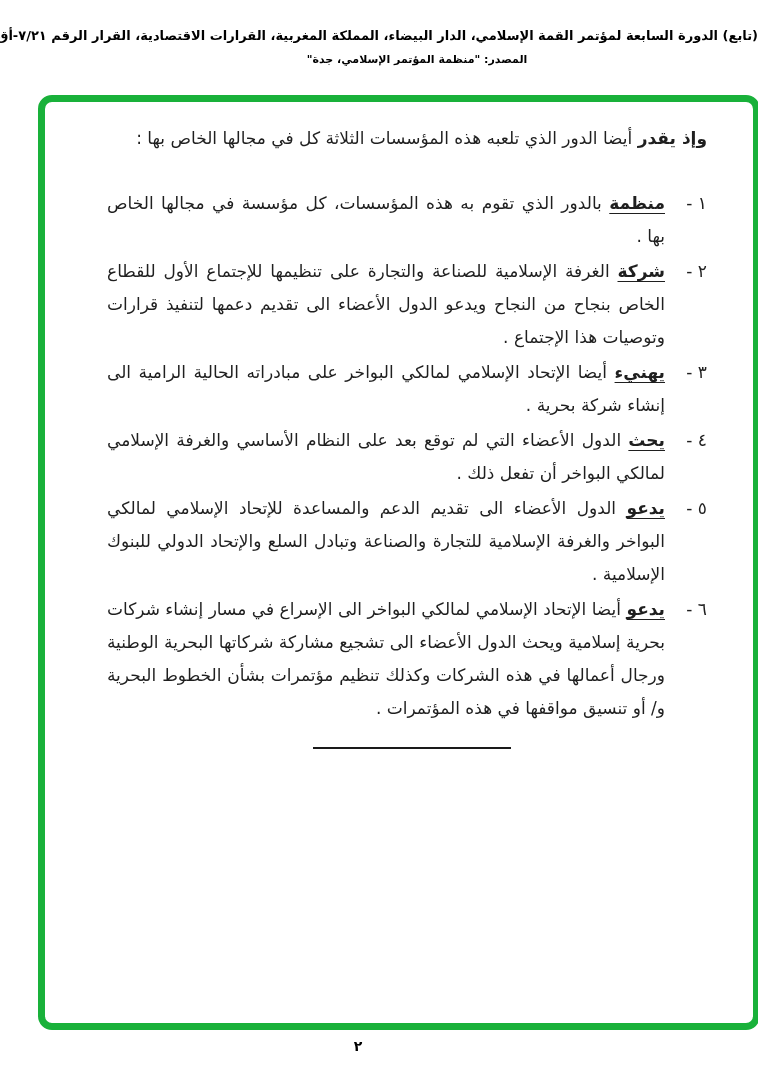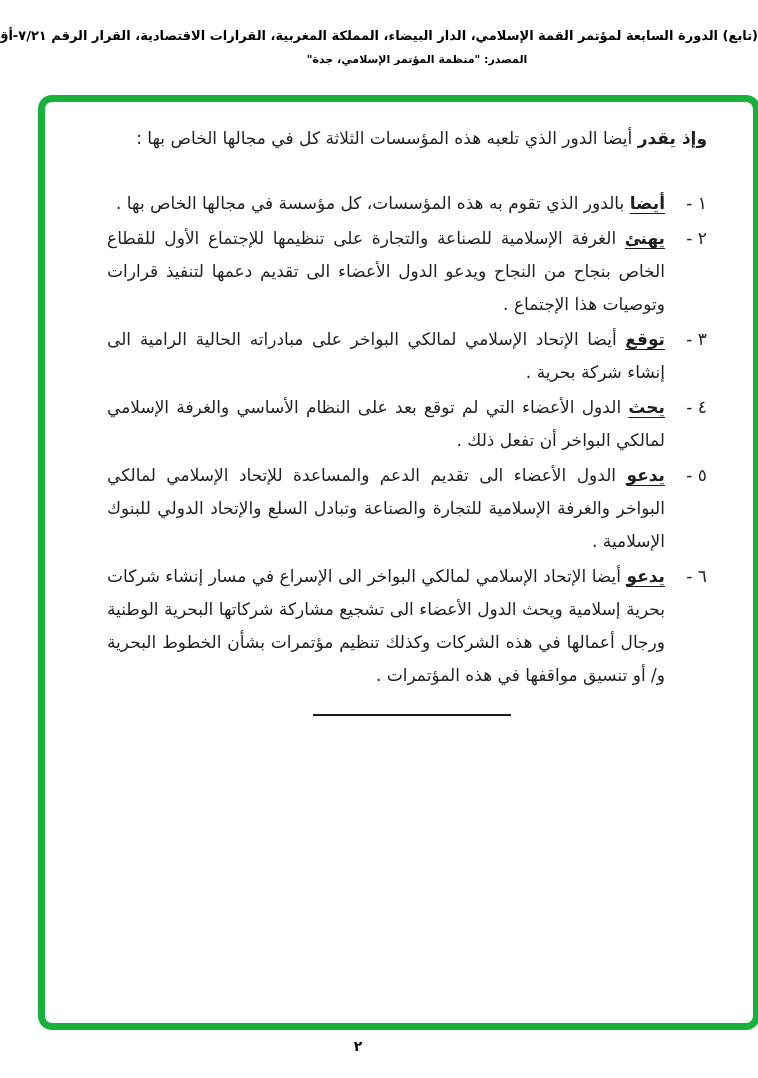--- a/index.html
+++ b/index.html
@@ -60,29 +60,29 @@
   <div class="source">المصدر:  "منظمة المؤتمر الإسلامي، جدة"</div>
 </header>
 
 <div class="content-frame" style="border-color: rgb(25, 177, 58);">
   <div class="frame-inner">
     <p class="intro"><span class="lead-word">وإذ يقدر</span><span> أيضا الدور الذي تلعبه هذه المؤسسات الثلاثة كل في مجالها الخاص بها :</span></p>
 
     <div class="items" id="items-container">
         <div class="item">
           <span class="num">١ -</span>
-          <p class="itext"><span class="lead-word">أيضا</span><span> بالدور الذي تقوم به هذه المؤسسات، كل مؤسسة في مجالها الخاص بها .</span></p>
+          <p class="itext"><span class="lead-word">منظمة</span><span> بالدور الذي تقوم به هذه المؤسسات، كل مؤسسة في مجالها الخاص بها .</span></p>
         </div>
         <div class="item">
           <span class="num">٢ -</span>
-          <p class="itext"><span class="lead-word">يهنئ</span><span> الغرفة الإسلامية للصناعة والتجارة على تنظيمها للإجتماع الأول للقطاع الخاص بنجاح من النجاح ويدعو الدول الأعضاء الى تقديم دعمها لتنفيذ قرارات وتوصيات هذا الإجتماع .</span></p>
+          <p class="itext"><span class="lead-word">شركة</span><span> الغرفة الإسلامية للصناعة والتجارة على تنظيمها للإجتماع الأول للقطاع الخاص بنجاح من النجاح ويدعو الدول الأعضاء الى تقديم دعمها لتنفيذ قرارات وتوصيات هذا الإجتماع .</span></p>
         </div>
         <div class="item">
           <span class="num">٣ -</span>
-          <p class="itext"><span class="lead-word">توقع</span><span> أيضا الإتحاد الإسلامي لمالكي البواخر على مبادراته الحالية الرامية الى إنشاء شركة بحرية .</span></p>
+          <p class="itext"><span class="lead-word">يهنيء</span><span> أيضا الإتحاد الإسلامي لمالكي البواخر على مبادراته الحالية الرامية الى إنشاء شركة بحرية .</span></p>
         </div>
         <div class="item">
           <span class="num">٤ -</span>
           <p class="itext"><span class="lead-word">يحث</span><span> الدول الأعضاء التي لم توقع بعد على النظام الأساسي والغرفة الإسلامي لمالكي البواخر أن تفعل ذلك .</span></p>
         </div>
         <div class="item">
           <span class="num">٥ -</span>
           <p class="itext"><span class="lead-word">يدعو</span><span> الدول الأعضاء الى تقديم الدعم والمساعدة للإتحاد الإسلامي لمالكي البواخر والغرفة الإسلامية للتجارة والصناعة وتبادل السلع والإتحاد الدولي للبنوك الإسلامية .</span></p>
         </div>
         <div class="item">

